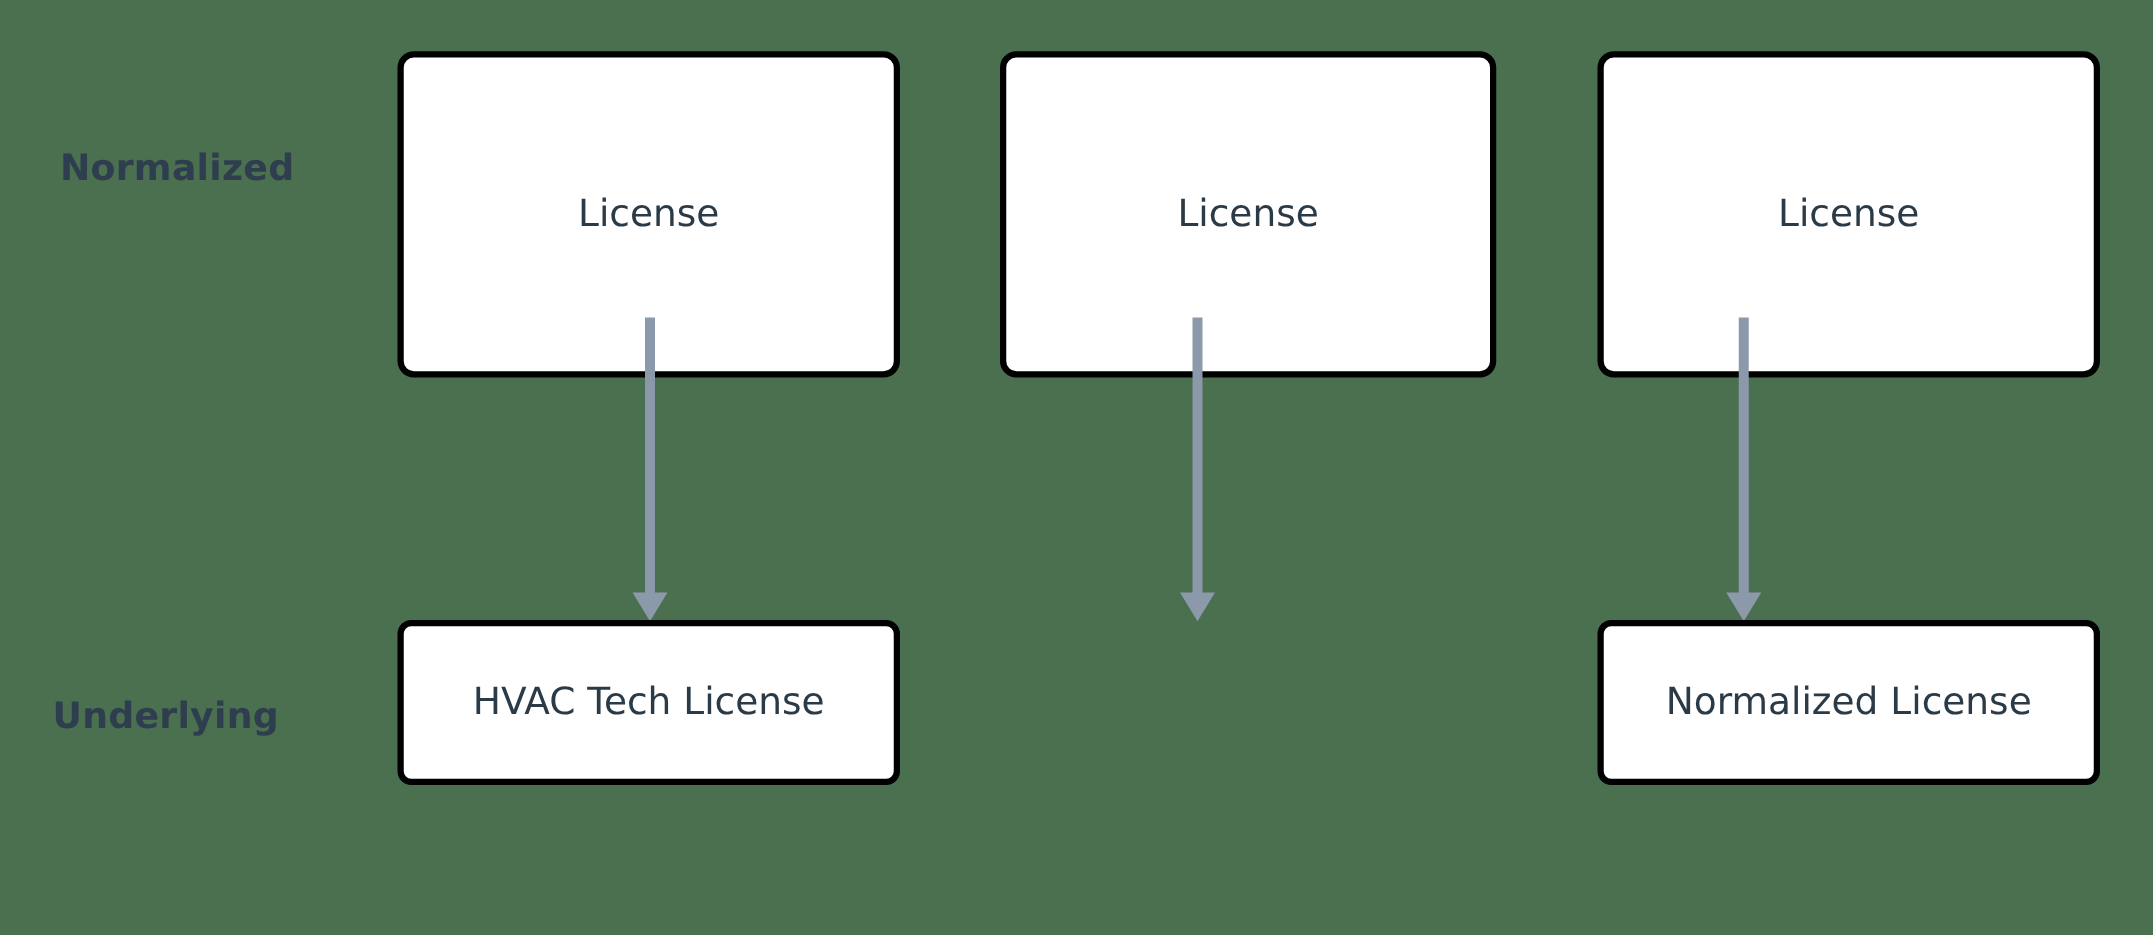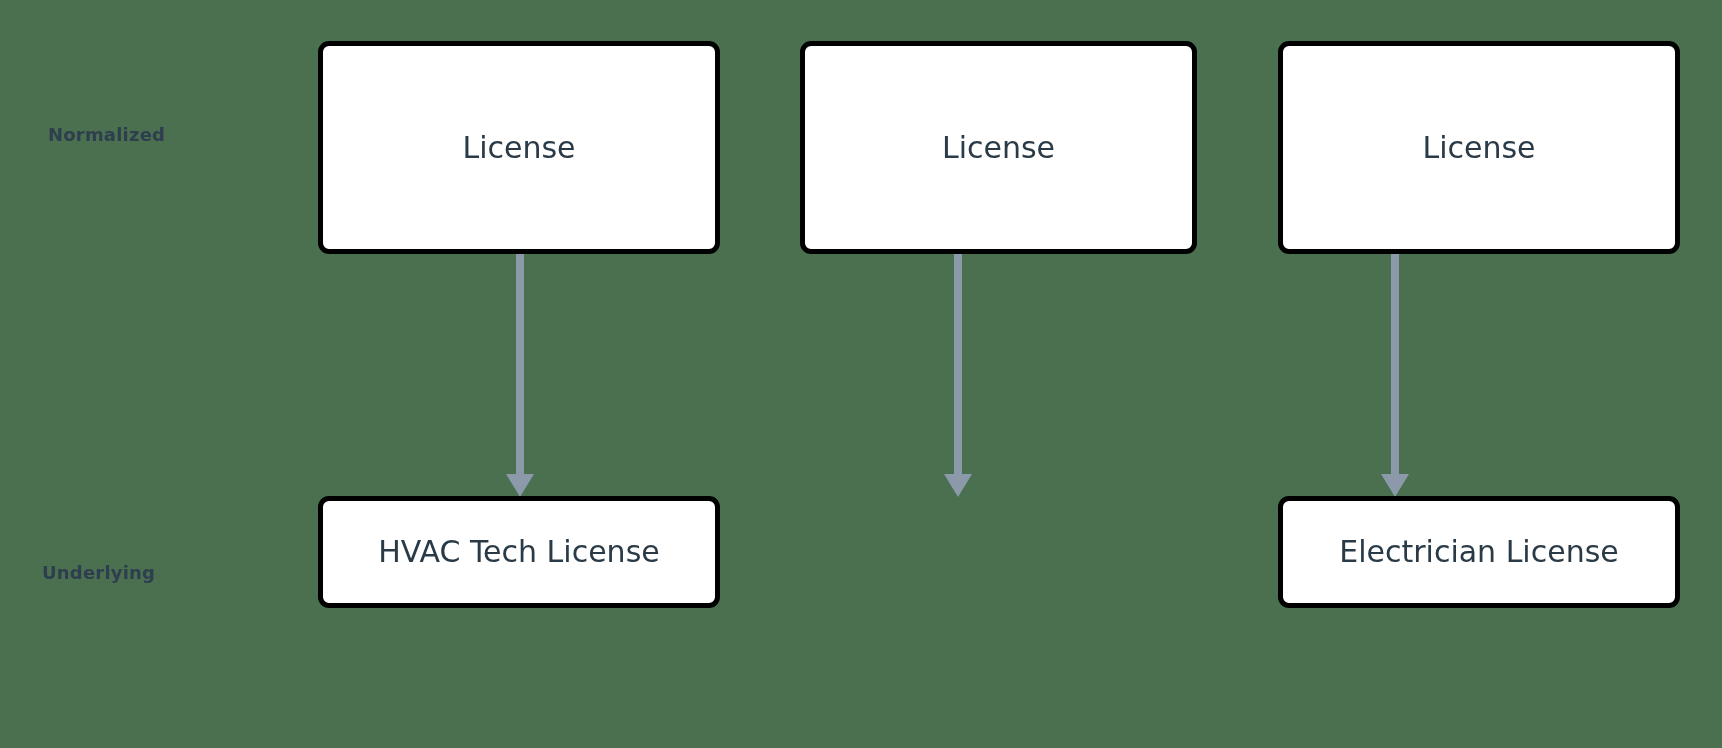--- a/index.html
+++ b/index.html
@@ -19,21 +19,21 @@
     width: 1722px;
     height: 748px;
   }
 
   
   .row-label {
     position: absolute;
     color: #2e3e4e;
     font-family: "DejaVu Sans", sans-serif;
     font-weight: bold;
-    font-size: 18px;
+    font-size: 29px;
     letter-spacing: 0.2px;
     white-space: nowrap;
     text-align: left;
   }
   .row-label.normalized { left: 48px;  top: 134px; transform: translateY(-50%); }
   .row-label.underlying { left: 42px;  top: 572px; transform: translateY(-50%); }
 
   
   .node {
     position: absolute;
@@ -47,23 +47,23 @@
     color: #2a3b47;
     font-family: "DejaVu Sans", sans-serif;
     font-weight: normal;
     font-size: 30px;
     line-height: 1.2;
     text-align: center;
     white-space: nowrap;
   }
 
   
-  .node.r1 { top: 41px;  height: 213px; }
+  .node.r1 { top: 41px;  height: 261px; border-radius: 13px; }
   
-  .node.r2 { top: 496px; height: 112px; }
+  .node.r2 { top: 496px; height: 132px; }
 
   .node.c1 { left: 318px;  width: 402px; }
   .node.c2 { left: 800px;  width: 397px; }
   .node.c3 { left: 1278px; width: 402px; }
 
   
   .arrow {
     position: absolute;
     top: 252px;
     width: 40px;
@@ -105,15 +105,15 @@
 
 
   <div class="node r1 c3">License</div>
 
   <div class="arrow a3">
     <svg viewBox="0 0 40 248" xmlns="http://www.w3.org/2000/svg">
       <path d="M16 2 L24 2 L24 222 L34 222 L20 245 L6 222 L16 222 Z" fill="#8b99ab"></path>
     </svg>
   </div>
 
-  <div class="node r2 c3">Electrician License</div>
+  <div class="node r2 c3">Normalized License</div>
 
 </div>
 
 </body></html>

